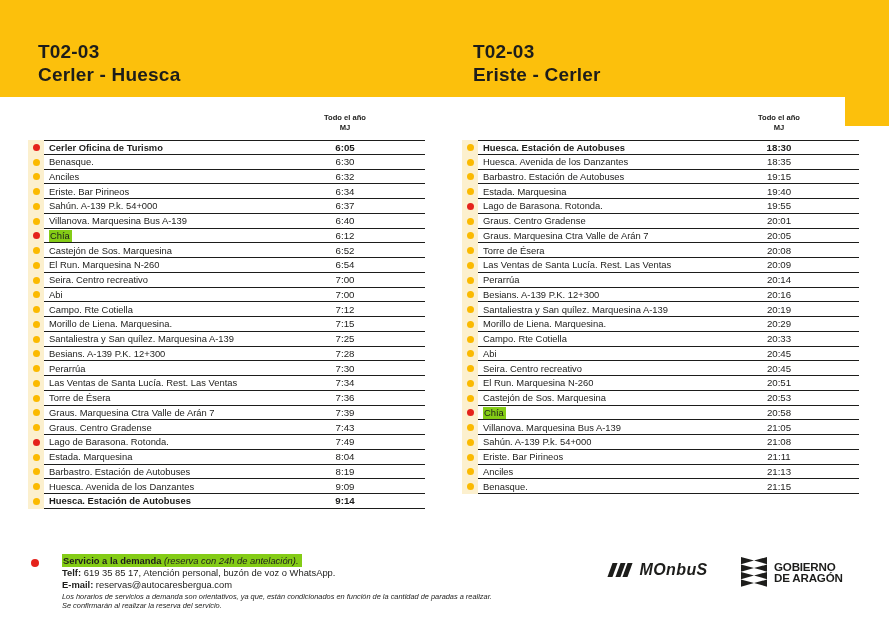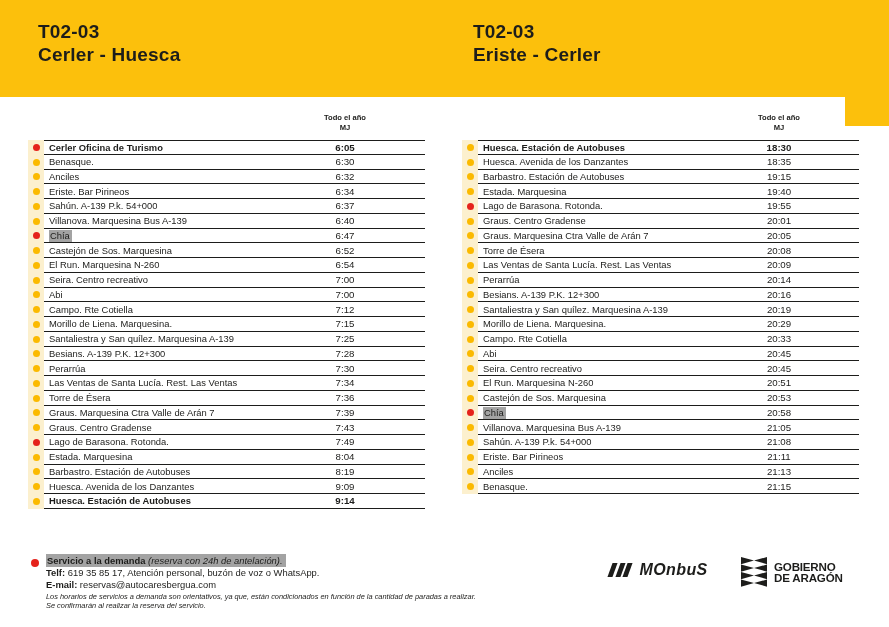--- a/index.html
+++ b/index.html
@@ -3,47 +3,47 @@
 <meta charset="utf-8">
 <style>
   * { margin:0; padding:0; box-sizing:border-box; }
   html,body { background:#fff; }
   body { font-family:"Liberation Sans", sans-serif; color:#1d1d1b; }
   .page { position:relative; width:889px; height:627px; background:#fff; overflow:hidden; }
 
   
   .header { position:absolute; left:0; top:0; width:889px; height:97px; background:#fcc00c; }
   .header-tab { position:absolute; left:845px; top:0; width:44px; height:126px; background:#fcc00c; }
-  .title-block { position:absolute; top:20px; font-size:19px; font-weight:bold; line-height:23px; letter-spacing:.2px; }
+  .title-block { position:absolute; top:40px; font-size:19px; font-weight:bold; line-height:23px; letter-spacing:.2px; }
   .title-left { left:38px; }
   .title-right { left:473px; }
 
   
   .tcol { position:absolute; top:140px; width:397px; }
   .tcol-left { left:28px; }
   .tcol-right { left:462px; }
   .colhead { position:absolute; top:-27px; right:0; width:160px; text-align:center;
              font-size:7.6px; font-weight:bold; line-height:10px; }
   .ttable { width:100%; }
   .row { display:flex; height:14.76px; }
   .dot-cell { width:16px; background:#fcf0ce; display:flex; align-items:center; justify-content:center; flex:none; }
   .dot { width:7px; height:7px; border-radius:50%; display:block; }
   .dot.red { background:#e5231c; }
   .dot.yellow { background:#fbba00; }
   .row-main { flex:1; display:flex; align-items:center; border-bottom:1.2px solid #1d1d1b; }
   .row:first-child .row-main { border-top:1.4px solid #1d1d1b; }
   .stop-name { flex:1; font-size:9.4px; padding-left:5px; white-space:nowrap; }
   .stop-time { width:160px; flex:none; text-align:center; font-size:9.7px; }
   .row-main.bold .stop-name, .row-main.bold { font-weight:bold; }
-  .hl { background:#a3a3a3; padding:0 2px 1px 1px; }
+  .hl { background:#84cc16; padding:0 2px 1px 1px; }
 
   
   .legend { position:absolute; left:28px; top:555px; }
   .legend .dot.red { position:absolute; left:3px; top:4px; width:8px; height:8px; }
-  .legend-text { margin-left:18px; }
+  .legend-text { margin-left:34px; }
   .legend-l1 { font-size:9.4px; line-height:12px; }
   .legend-l1 .hl { padding:1px 3px 1px 1px; }
   .legend-l1 b { font-weight:bold; }
   .legend-l1 i { font-style:italic; }
   .legend-l2, .legend-l3 { font-size:9.4px; line-height:11.8px; }
   .legend-l2 b, .legend-l3 b { font-weight:bold; }
   .disclaimer { font-size:7.4px; font-style:italic; line-height:8.8px; margin-top:2.5px; }
 
   
   .monbus { position:absolute; left:610px; top:561px; display:flex; align-items:center; }
@@ -130,21 +130,21 @@
             <div class="stop-name"><span>Villanova. Marquesina Bus A-139</span></div>
             <div class="stop-time">6:40</div>
           </div>
         </div>
         <div class="row">
           <div class="dot-cell">
             <span class="dot red"></span>
           </div>
           <div class="row-main">
             <div class="stop-name"><span class="hl">Chía</span></div>
-            <div class="stop-time">6:47</div>
+            <div class="stop-time">6:12</div>
           </div>
         </div>
         <div class="row">
           <div class="dot-cell">
             <span class="dot yellow"></span>
           </div>
           <div class="row-main">
             <div class="stop-name"><span>Castejón de Sos. Marquesina</span></div>
             <div class="stop-time">6:52</div>
           </div>

